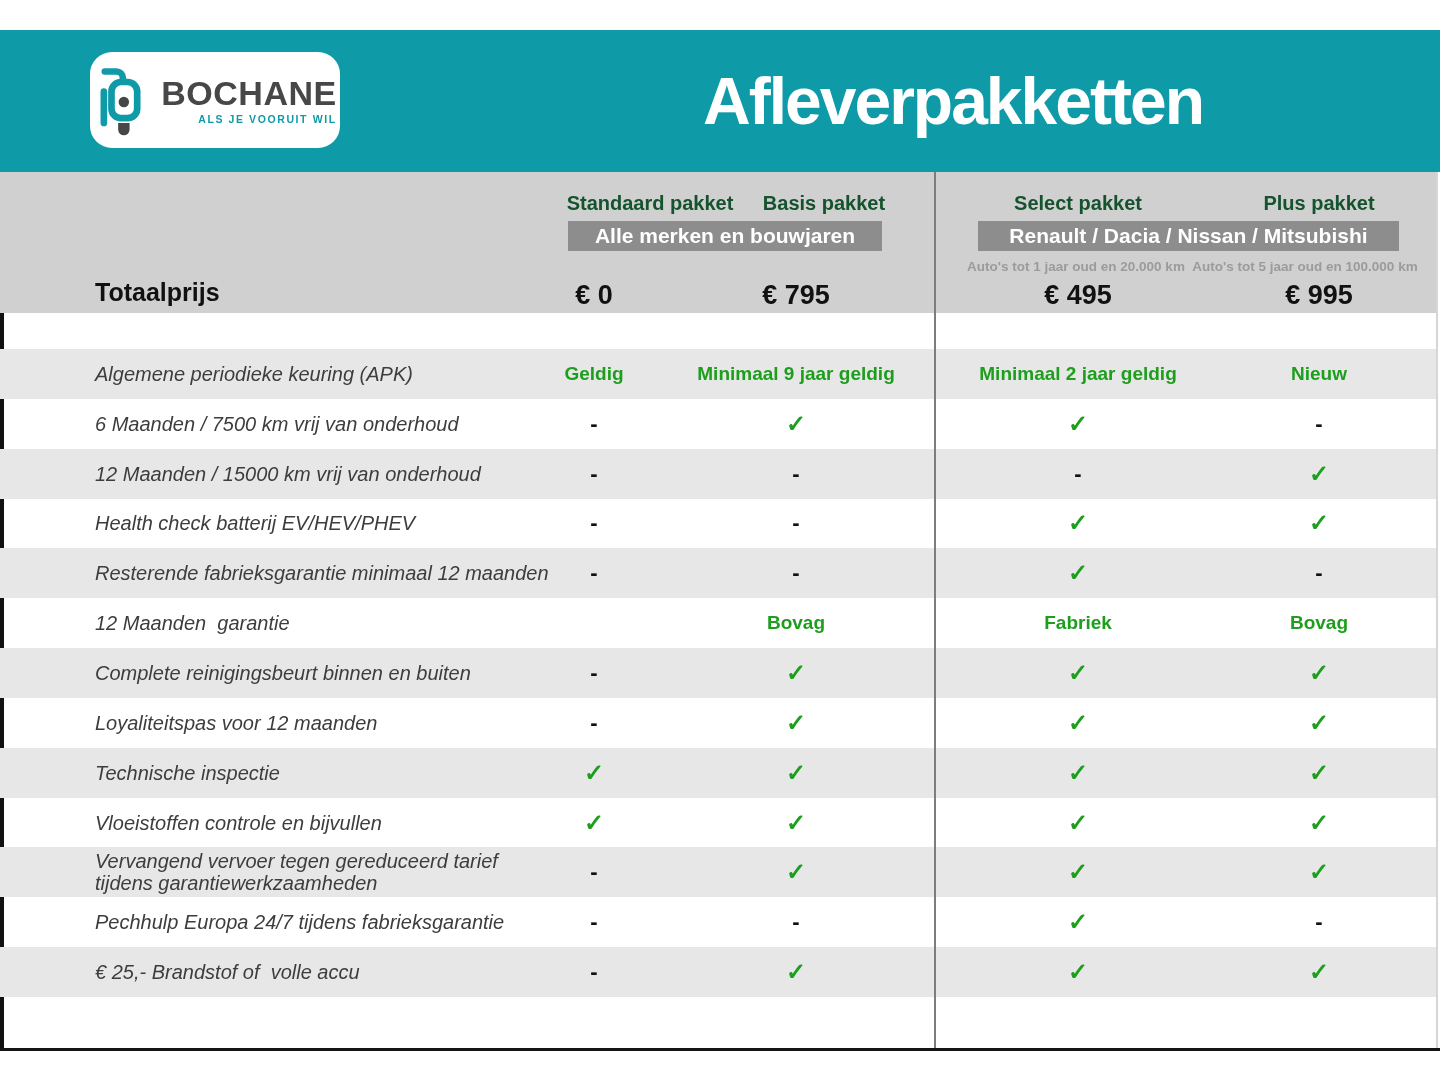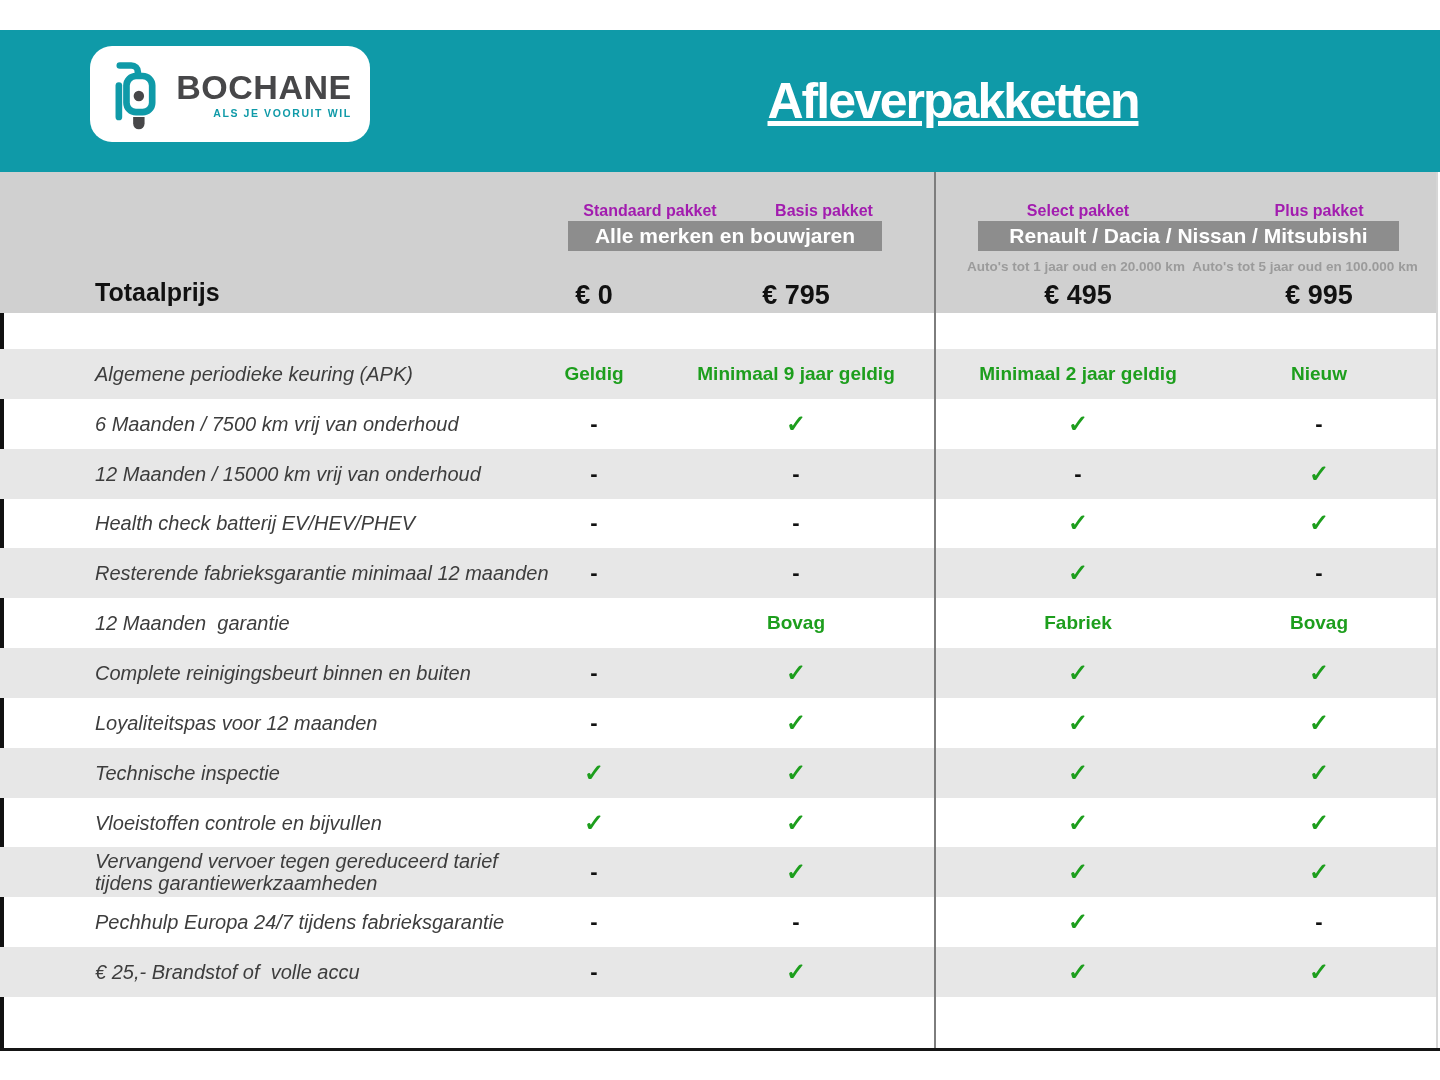--- a/index.html
+++ b/index.html
@@ -6,47 +6,46 @@
   .page {
     position:relative; width:1440px; height:1080px; overflow:hidden;
     font-family:"Liberation Sans", sans-serif; background:#ffffff;
   }
   
   .banner {
     position:absolute; left:0; top:30px; width:1440px; height:142px;
     background:#0f9aa8;
   }
   .logo-box {
-    position:absolute; left:90px; top:16px; width:280px; height:96px;
+    position:absolute; left:90px; top:22px; width:250px; height:96px;
     background:#ffffff; border-radius:22px;
     display:flex; align-items:center; justify-content:center; gap:12px;
   }
   .logo-icon { flex:0 0 auto; margin-top:4px; }
   .logo-text { display:flex; flex-direction:column; align-items:flex-end; }
   .logo-name {
     font-size:34px; font-weight:bold; color:#474749; letter-spacing:0.5px; line-height:34px;
   }
   .logo-tagline {
     font-size:10.5px; font-weight:bold; color:#0f9aa8; letter-spacing:1.6px; margin-top:3px;
   }
   .page-title {
     position:absolute; left:953px; top:50%; transform:translate(-50%,-50%);
-    margin:0; color:#ffffff; font-size:50px; font-weight:bold; letter-spacing:-2px;
+    margin:0; color:#ffffff; font-size:66px; font-weight:bold; letter-spacing:-2px;
     white-space:nowrap;
-    text-decoration:underline;
   }
   
   .header-band {
     position:absolute; left:0; top:172px; width:1436px; height:141px;
     background:#d0d0d0;
   }
   .col-head {
     position:absolute; top:16px; height:30px; width:240px;
     display:flex; align-items:center; justify-content:center;
-    font-size:16px; font-weight:bold; color:#a21caf; white-space:nowrap;margin-top:8px;
+    font-size:20px; font-weight:bold; color:#14532d; white-space:nowrap;
   }
   .ch0 { left:530px; } .ch1 { left:704px; } .ch2 { left:958px; } .ch3 { left:1199px; }
   .badge {
     position:absolute; top:49px; height:30px; background:#8d8d8d;
     display:flex; align-items:center; justify-content:center;
     color:#ffffff; font-size:21px; font-weight:bold; white-space:nowrap;
   }
   .badge-left  { left:568px; width:314px; }
   .badge-right { left:978px; width:421px; }
   .condition {

